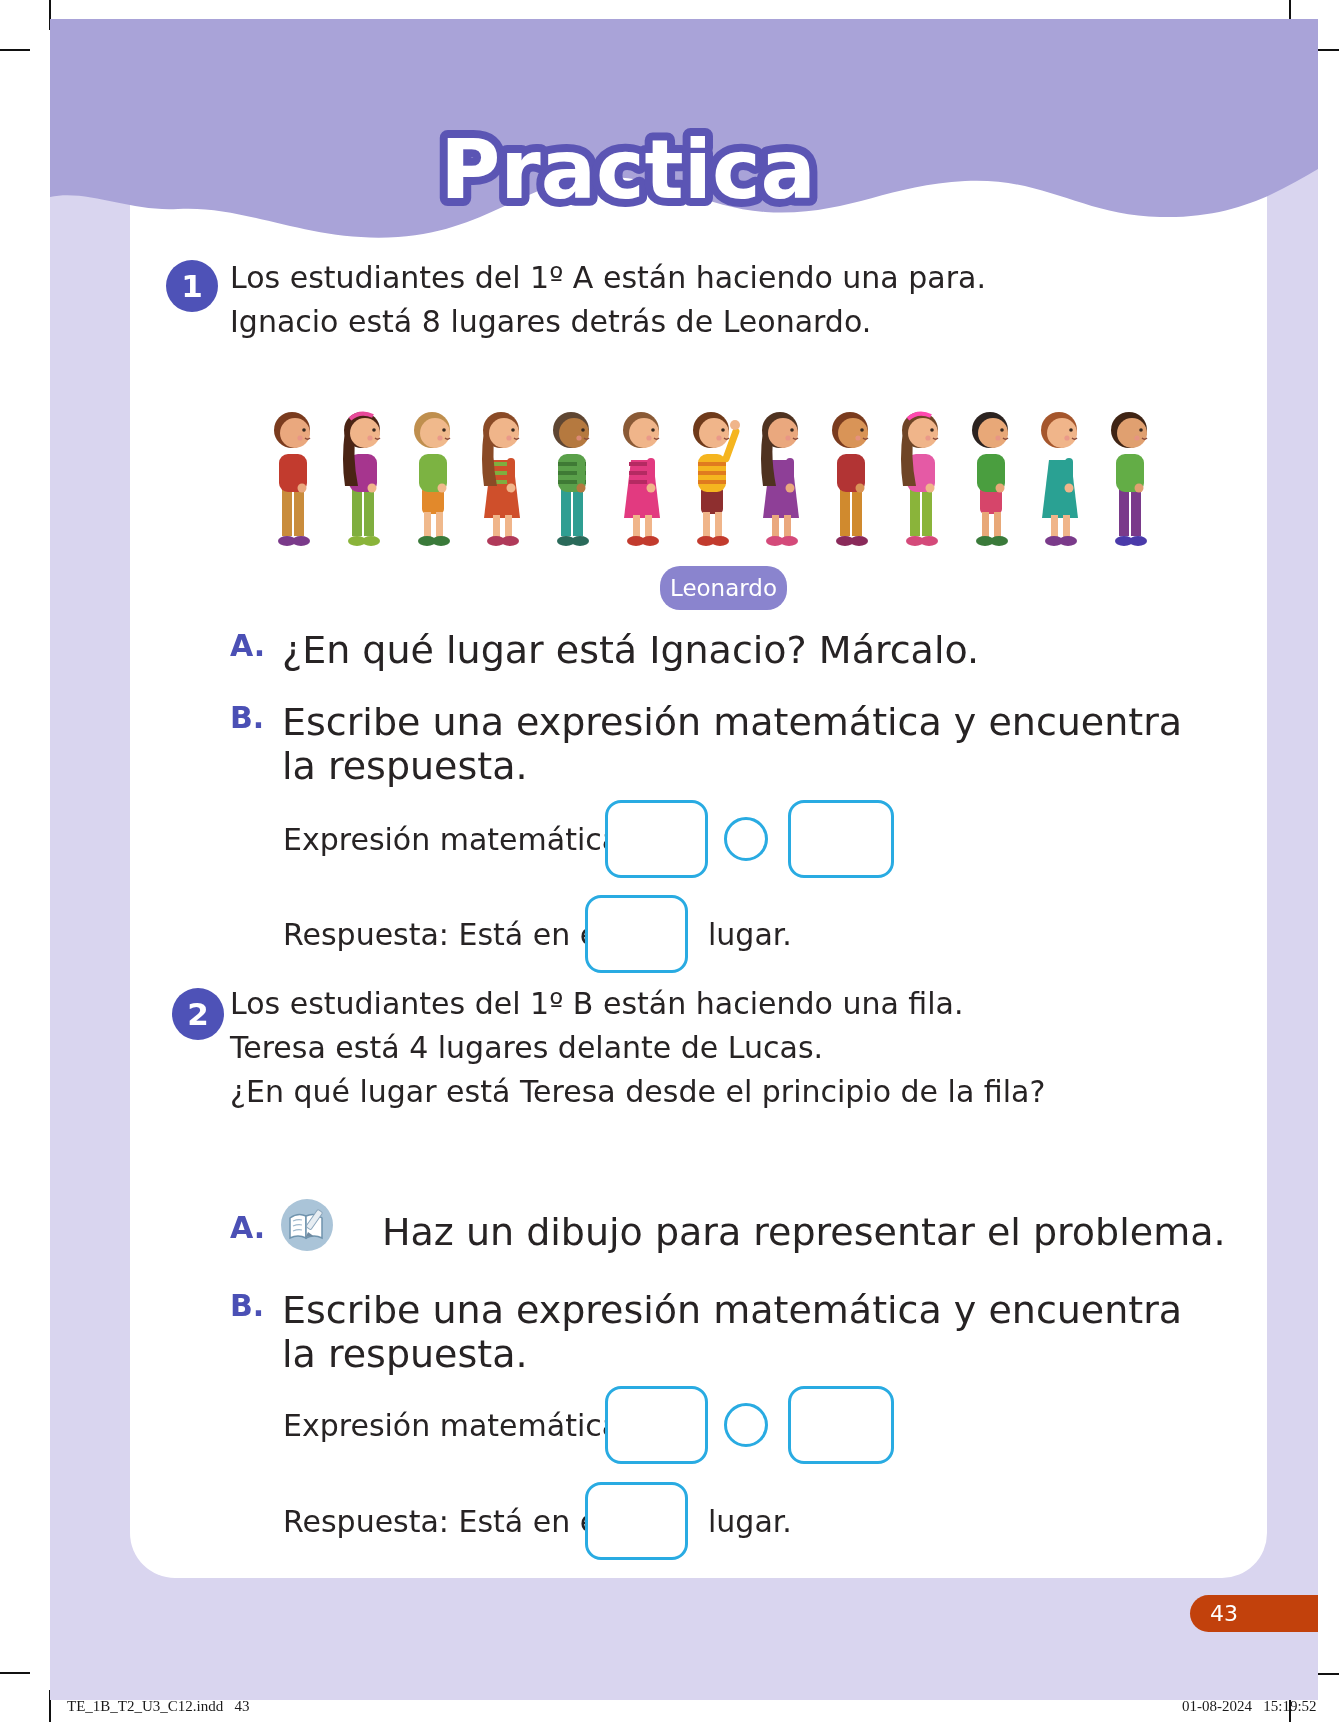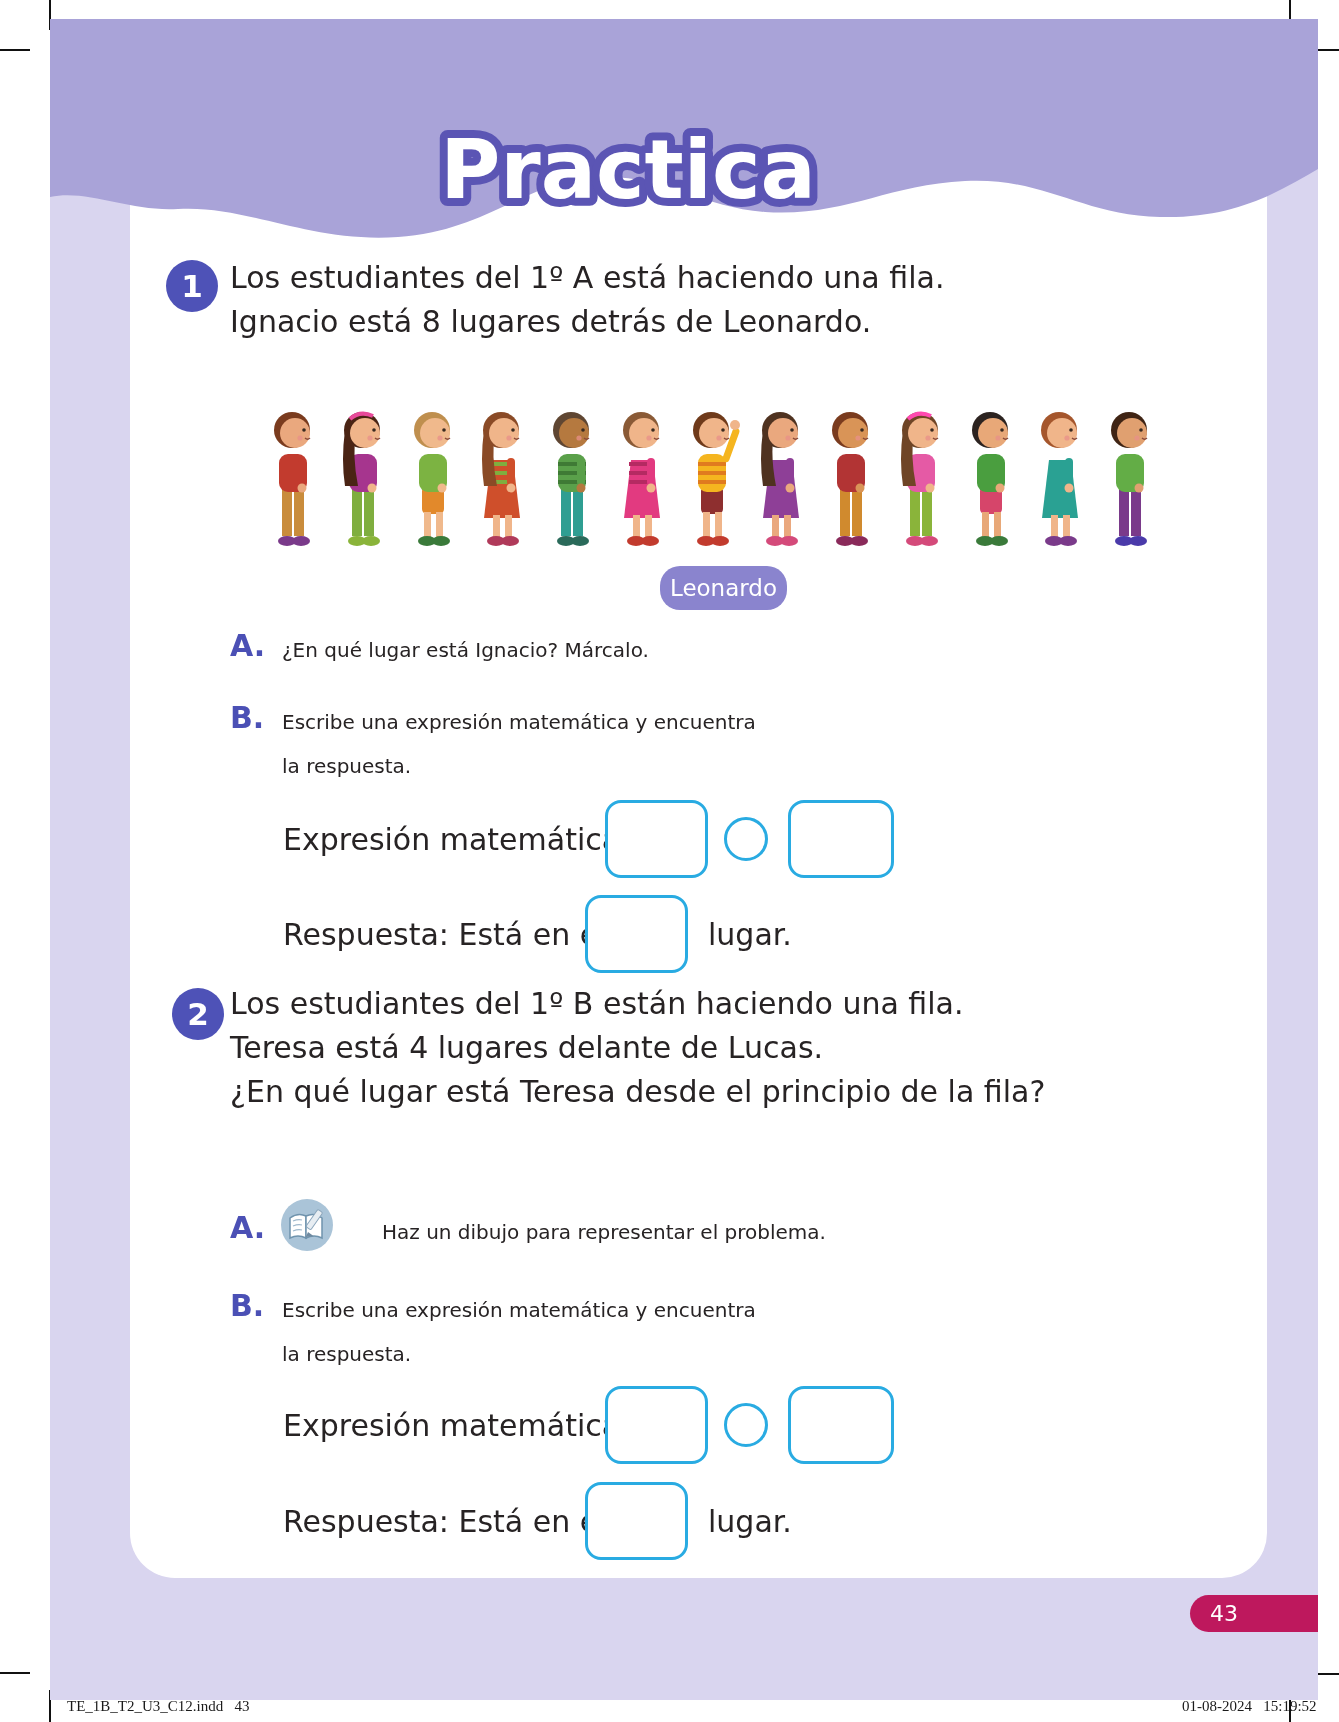--- a/index.html
+++ b/index.html
@@ -19,34 +19,34 @@
   .stmt{position:absolute;left:230px;font-size:30px;line-height:44px;color:#272324;}
   .stmt .line{white-space:nowrap;}
   
   .kids-row{position:absolute;left:258px;top:402px;width:905px;height:152px;
             display:flex;justify-content:space-between;align-items:flex-end;}
   .kid{width:68px;height:150px;}
   .name-label{position:absolute;left:660px;top:566px;width:127px;height:44px;background:#8a84ce;
               border-radius:20px;color:#fff;font-size:23px;display:flex;align-items:center;justify-content:center;}
   
   .part-letter{position:absolute;left:230px;font-size:30px;font-weight:bold;color:#4b50b5;white-space:nowrap;}
-  .part-text{position:absolute;left:282px;font-size:20px;line-height:44px;color:#272324;white-space:nowrap;}
+  .part-text{position:absolute;left:282px;font-size:38px;line-height:44px;color:#272324;white-space:nowrap;}
   
   .ans-row{position:absolute;left:0;width:1339px;height:80px;}
   .ans-label{position:absolute;left:283px;top:0;height:80px;display:flex;align-items:center;
              font-size:30px;color:#272324;white-space:pre;}
   .abox{position:absolute;top:1px;width:103px;height:78px;background:#fff;
         border:3.5px solid #29abe2;border-radius:16px;box-sizing:border-box;}
   .acircle{position:absolute;top:18px;width:44px;height:44px;background:#fff;
            border:3.5px solid #29abe2;border-radius:50%;box-sizing:border-box;}
   .ans-suffix{position:absolute;top:0;height:80px;display:flex;align-items:center;
               font-size:30px;color:#272324;white-space:nowrap;}
   .task-icon{position:absolute;}
   
-  .page-badge{position:absolute;left:1190px;top:1595px;width:128px;height:37px;background:#be185d;
+  .page-badge{position:absolute;left:1190px;top:1595px;width:128px;height:37px;background:#c2410c;
               border-radius:19px 0 0 19px;color:#fff;font-size:22px;display:flex;align-items:center;
               justify-content:center;padding-right:60px;box-sizing:border-box;}
   
   .footer{position:absolute;font-family:"Liberation Serif", serif;font-size:15px;color:#1a1a1a;white-space:pre;}
 </style>
 </head>
 <body>
 
 <div class="sheet">
 
@@ -72,21 +72,21 @@
       C258,224 198,186 128,190
       C80,193 38,170 0,178 Z"></path>
   </svg>
 
   <svg class="title-svg" width="1268" height="150">
     <text x="578" y="112" text-anchor="middle" font-family="DejaVu Sans, sans-serif" font-size="82" font-weight="bold" fill="#ffffff" stroke="#5b55b4" stroke-width="16" stroke-linejoin="round" paint-order="stroke">Practica</text>
   </svg>
 
   <div class="badge" style="left:166px;top:260px;">1</div>
   <div class="stmt" style="top:256px;">
-    <div class="line">Los estudiantes del 1º A está haciendo una fila.</div>
+    <div class="line">Los estudiantes del 1º A están haciendo una para.</div>
     <div class="line">Ignacio está 8 lugares detrás de Leonardo.</div>
   </div>
 
   <div class="kids-row" id="kids-row">
       <div><svg class="kid" viewBox="0 0 68 150" width="68" height="150">
           <rect x="24" y="86" width="10" height="50" fill="#c98c3c"></rect>
           <rect x="36" y="86" width="10" height="50" fill="#c98c3c"></rect>
           <ellipse cx="29" cy="141" rx="9" ry="5" fill="#7a3a8a"></ellipse>
           <ellipse cx="43" cy="141" rx="9" ry="5" fill="#7a3a8a"></ellipse>
           <rect x="21" y="54" width="28" height="38" rx="9" fill="#c23b2e"></rect>

